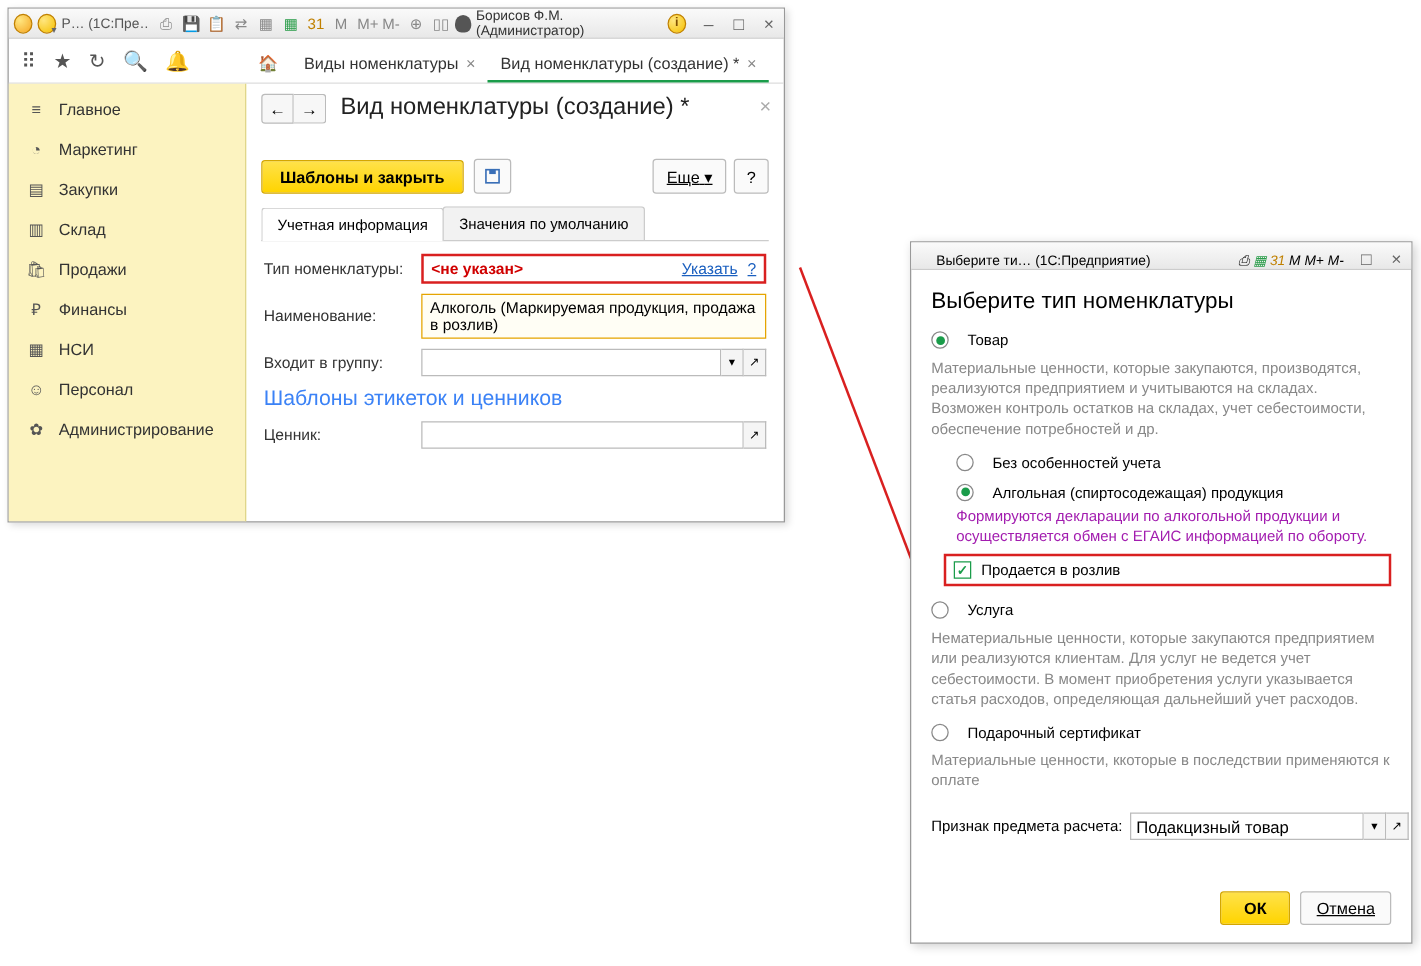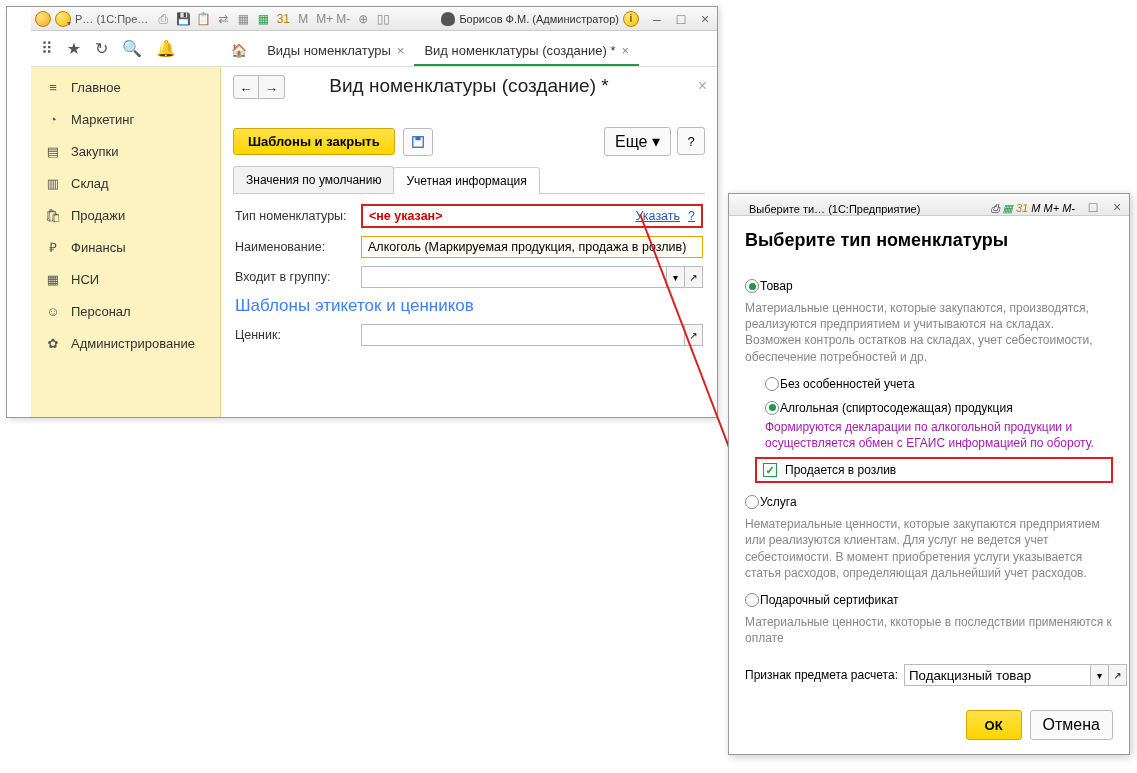--- a/index.html
+++ b/index.html
@@ -1,19 +1,19 @@
 <!DOCTYPE html>
 <html><head>
 <meta charset="utf-8">
 <style>
 * { box-sizing: border-box; margin: 0; padding: 0; font-family: Arial, sans-serif; }
 body { background: #fff; font-size: 12px; width: 1137px; height: 773px; position: relative; }
 
 
-.main-window { position: absolute; left: 6px; top: 6px; width: 712px; height: 412px; border: 1px solid #999; background: #fff; box-shadow: 2px 2px 6px rgba(0,0,0,0.15); padding-left: 24px; }
+.main-window { position: absolute; left: 6px; top: 6px; width: 622px; height: 412px; border: 1px solid #999; background: #fff; box-shadow: 2px 2px 6px rgba(0,0,0,0.15); }
 .title-bar { height: 24px; background: linear-gradient(#fafafa,#e8e8e8); border-bottom: 1px solid #ccc; display: flex; align-items: center; padding: 0 4px; font-size: 11px; color: #555; gap: 4px;}
 .title-bar .yellow-orb { width:16px; height:16px; border-radius:50%; background: radial-gradient(circle at 30% 30%, #ffe680, #f5a623); border:1px solid #c08000;}
 .title-bar .drop-orb { width:16px; height:16px; border-radius:50%; background: radial-gradient(circle at 30% 30%, #ffe680, #f5c000); border:1px solid #c08000; position:relative;}
 .title-bar .drop-orb:after{content:"▾"; position:absolute; right:-1px; bottom:-2px; font-size:8px; color:#666;}
 .title-bar span.tt { white-space: nowrap; overflow:hidden; color:#555;}
 .title-bar .ticons { display:flex; gap:6px; align-items:center; margin-left:4px;}
 .title-bar .ticons i { width:14px; height:14px; display:inline-block; font-style:normal; color:#888; font-size:12px; text-align:center; line-height:14px;}
 .title-bar .user-badge { margin-left:auto; display:flex; align-items:center; gap:4px; color:#333;}
 .title-bar .user-badge .person{width:14px;height:14px;background:#555;border-radius:50% 50% 40% 40%;}
 .title-bar .info-orb {width:16px;height:16px;border-radius:50%;background:radial-gradient(circle at 30% 30%, #ffe680,#f5c000);border:1px solid #c08000;display:inline-flex;align-items:center;justify-content:center;font-weight:bold;color:#805000;font-size:10px;}
@@ -39,21 +39,21 @@
 .nav-arrows button:first-child{border-radius:3px 0 0 3px;}
 .nav-arrows button:last-child{border-radius:0 3px 3px 0;border-left:none;}
 .page-title{font-size:19px; font-weight:500; color:#222; position:absolute; left:0; right:0; top:8px; text-align:center;}
 .close-page{position:absolute; right:10px; top:10px; color:#aaa; font-size:16px; cursor:pointer;}
 
 .action-row { margin-top:28px; display:flex; align-items:center; gap:8px;}
 .btn-primary { background:linear-gradient(#ffe24a,#ffd400); border:1px solid #d4a600; padding:5px 14px; font-size:13px; font-weight:bold; border-radius:3px; cursor:pointer;}
 .btn-icon { width:30px; height:28px; border:1px solid #bbb; background:#fafafa; border-radius:3px; display:inline-flex; align-items:center; justify-content:center; cursor:pointer;}
 .btn-icon svg{width:14px;height:14px;}
 .action-right{margin-left:auto; display:flex; gap:6px;}
-.btn-more{border:1px solid #bbb;background:#fafafa;padding:4px 10px;border-radius:3px;cursor:pointer;font-size:16px;}
+.btn-more{border:1px solid #bbb;background:#fafafa;padding:4px 10px;border-radius:3px;cursor:pointer;font-size:13px;text-decoration:underline;}
 .btn-help{width:28px;height:28px;border:1px solid #bbb;background:#fafafa;border-radius:3px;cursor:pointer;font-size:13px;}
 
 .inner-tabs{margin-top:10px; border-bottom:1px solid #ccc; display:flex;}
 .itab{padding:6px 12px; border:1px solid #ccc; border-bottom:none; background:#f2f2f2; font-size:12px; cursor:pointer; margin-right:-1px; border-radius:3px 3px 0 0;}
 .itab.active{background:#fff; position:relative; top:1px;}
 
 .form-area{padding:10px 2px; font-size:12.5px;}
 .form-row{display:flex; align-items:center; margin-bottom:8px; gap:6px;}
 .form-row label{width:120px; color:#333;}
 .type-hl{border:2px solid #d92020; padding:3px 6px; display:flex; align-items:center; flex:1;}
@@ -63,22 +63,22 @@
 .inp-hl{border:1.5px solid #e5a400; padding:3px 6px; flex:1; background:#fffef5;}
 .combo{flex:1; display:flex;}
 .combo input{flex:1; border:1px solid #bbb; padding:3px 4px; height:22px;}
 .combo .cbtn{width:18px; height:22px; border:1px solid #bbb; border-left:none; background:#f5f5f5; font-size:10px; cursor:pointer;}
 .section-link{color:#3b82f6; font-size:17px; margin:8px 0 8px 0; cursor:pointer;}
 
 
 .dialog{position:absolute; left:728px; top:193px; width:402px; height:562px; border:1px solid #999; background:#fff; box-shadow:2px 2px 8px rgba(0,0,0,0.2);}
 .dlg-title{height:22px;background:linear-gradient(#fafafa,#e8e8e8);border-bottom:1px solid #ccc;display:flex;align-items:flex-end;padding:0 4px;font-size:11px;gap:4px;}
 .dlg-body{padding:14px 16px; height:calc(100% - 22px); display:flex; flex-direction:column;}
-.dlg-h1{font-size:18px; font-weight:bold; margin-bottom:28px;}
-.radio-row{display:flex;align-items:center;gap:1px;margin-bottom:4px;cursor:pointer;}
+.dlg-h1{font-size:18px; font-weight:normal; margin-bottom:14px;}
+.radio-row{display:flex;align-items:center;gap:15px;margin-bottom:4px;cursor:pointer;}
 .radio{width:14px;height:14px;border:1px solid #888;border-radius:50%;display:inline-flex;align-items:center;justify-content:center;}
 .radio.sel:after{content:"";width:7px;height:7px;border-radius:50%;background:#1a9c4a;}
 .desc{color:#888;font-size:12px;line-height:1.35;margin:3px 0 12px 0;}
 .sub-options{margin-left:20px;}
 .sub-desc{color:#a21caf;font-size:12px;line-height:1.35;margin:3px 0 6px 0;}
 .chk-hl{border:2px solid #d92020;padding:4px 6px;display:flex;align-items:flex-end;gap:8px;margin-left:10px;margin-bottom:12px;background:#fff;}
 .chk{width:14px;height:14px;border:1.5px solid #1a9c4a;display:inline-flex;align-items:center;justify-content:center;}
 .chk.sel:after{content:"✓";color:#1a9c4a;font-size:11px;font-weight:bold;}
 .dlg-footer{margin-top:auto;display:flex;gap:8px;justify-content:flex-end;padding-top:10px;}
 .frow{display:flex;align-items:center;gap:6px;margin-top:6px;}
@@ -200,22 +200,22 @@
               <rect x="5" y="2" width="6" height="4" fill="#3a6fb7"></rect>
             </svg>
           </span>
         <div class="action-right">
           <button class="btn-more"><span>Еще</span> <span>▾</span></button>
           <button class="btn-help">?</button>
         </div>
       </div>
 
       <div class="inner-tabs">
+        <div class="itab active">Учетная информация</div>
         <div class="itab">Значения по умолчанию</div>
-        <div class="itab active">Учетная информация</div>
       </div>
 
       <div class="form-area">
         <div class="form-row">
           <label>Тип номенклатуры:</label>
           <div class="type-hl">
             <span class="type-val">&lt;не указан&gt;</span>
             <span class="type-link">
               <span>Указать</span>
               <span class="q">?</span>

